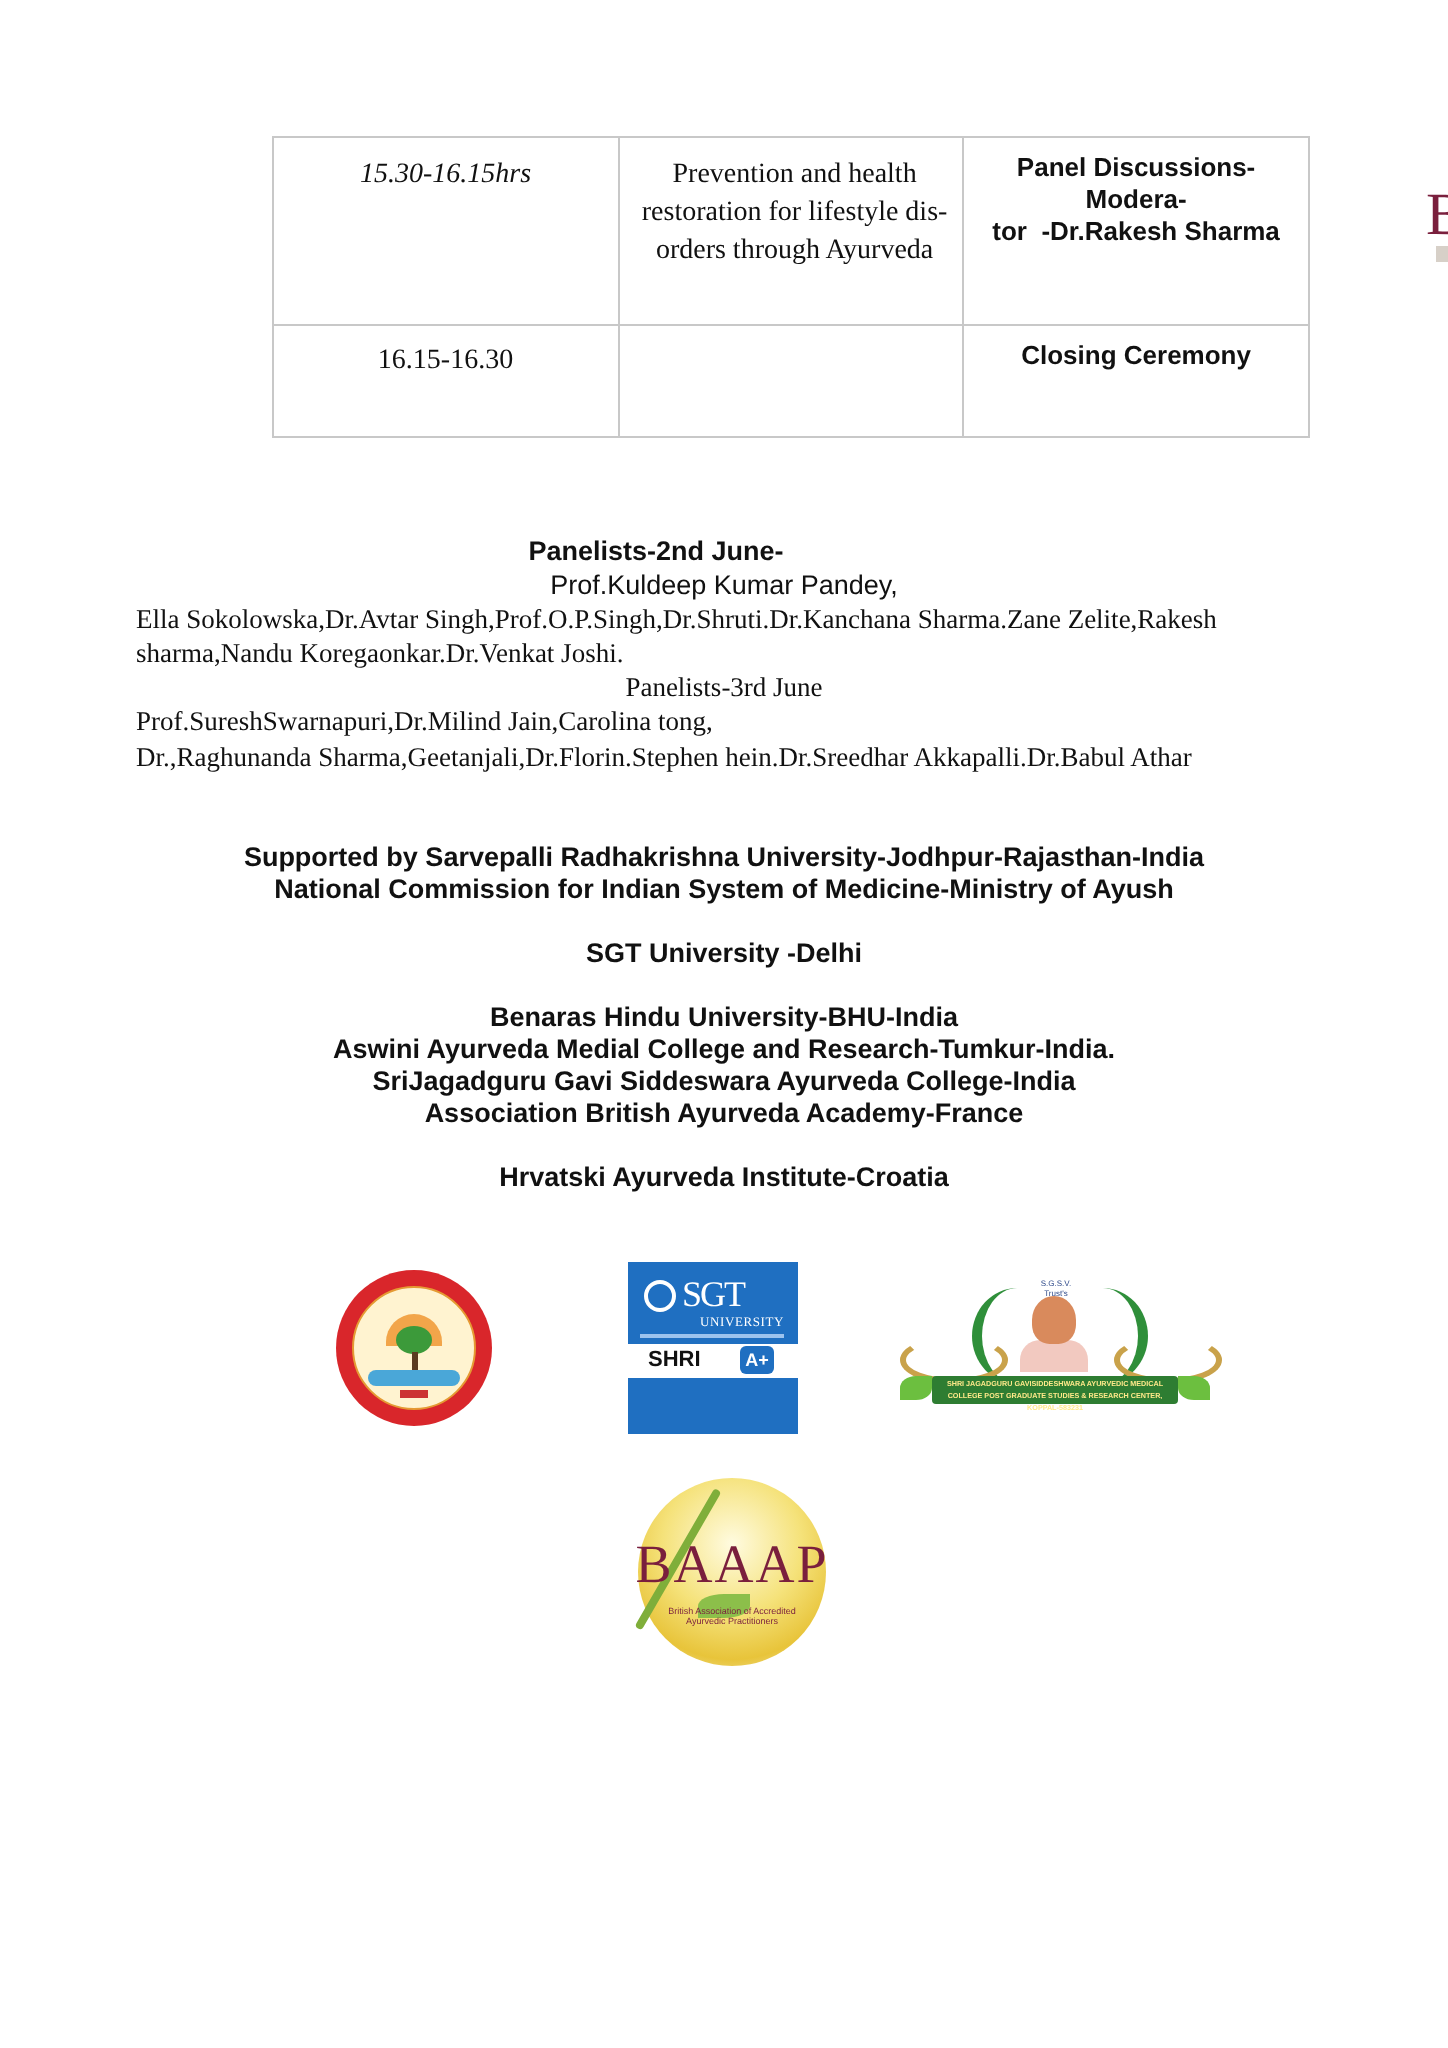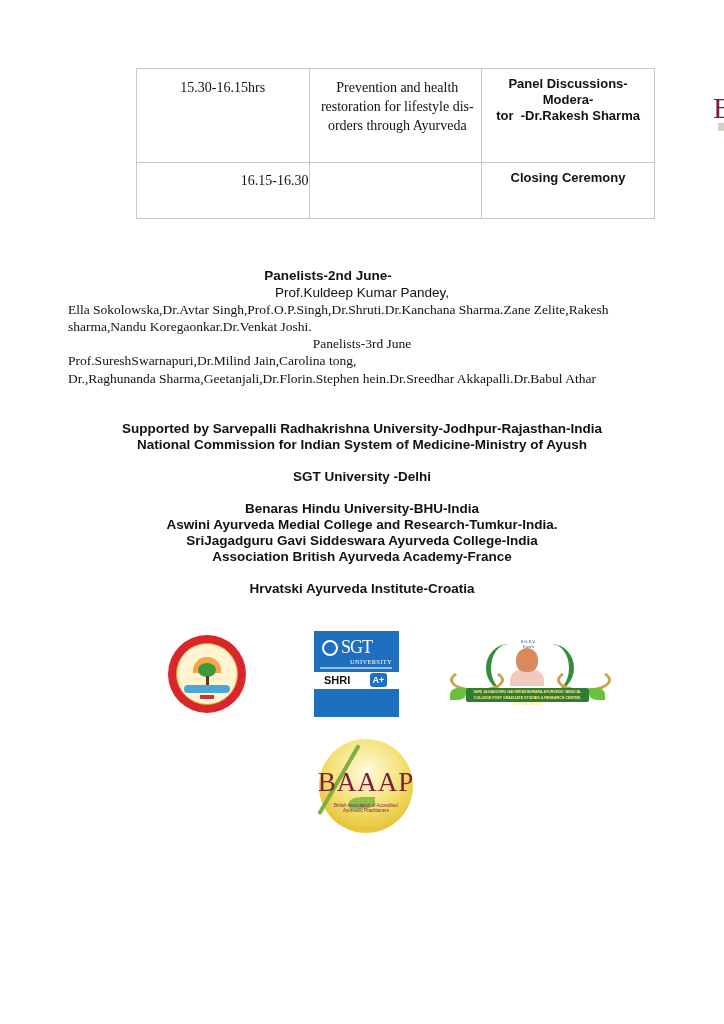--- a/index.html
+++ b/index.html
@@ -8,24 +8,24 @@
   
   .sched { position: absolute; left: 136px; top: 68px; width: 519px; border-collapse: collapse; }
   .sched td { border: 1px solid #c8c8c8; vertical-align: top; text-align: center; padding: 0; }
   .sched tr.r1 td { height: 93px; }
   .sched tr.r2 td { height: 55px; }
   .c1 { width: 172px; }
   .c2 { width: 172px; }
   .c3 { width: 172px; }
   .cell-serif { font-family: "Liberation Serif", "DejaVu Serif", serif; font-size: 14px; line-height: 19px; }
   .cell-sans { font-family: "Liberation Sans", "DejaVu Sans", sans-serif; font-size: 13px; line-height: 16px; font-weight: bold; }
-  .r1 .c1 .cell-serif { padding-top: 9px; }
+  .r1 .c1 .cell-serif { padding-top: 9px; font-style: italic; }
   .r1 .c2 .cell-serif { padding: 9px 2px 0 6px; }
   .r1 .c3 .cell-sans { padding: 7px 4px 0 4px; }
-  .r2 .c1 .cell-serif { padding-top: 8px; text-align: right; }
+  .r2 .c1 .cell-serif { padding-top: 8px; }
   .r2 .c3 .cell-sans { padding-top: 7px; }
 
   
   .fragment { position: absolute; left: 713px; top: 93px; font-family: "Liberation Serif", "DejaVu Serif", serif; font-size: 30px; color: #7a1f3d; line-height: 30px; }
   .fragment-sub { position: absolute; left: 718px; top: 123px; width: 6px; height: 8px; background: #d7d0c8; }
 
   
   .panel-title { position: absolute; left: 0; width: 656px; top: 268px; text-align: center; font-family: "Liberation Sans", "DejaVu Sans", sans-serif; font-weight: bold; font-size: 13.5px; }
   .panel-line { position: absolute; white-space: nowrap; font-size: 13.5px; line-height: 16px; }
   .l-kuldeep { left: 0; width: 724px; text-align: center; top: 285px; font-family: "Liberation Sans", "DejaVu Sans", sans-serif; font-size: 13.5px;}

